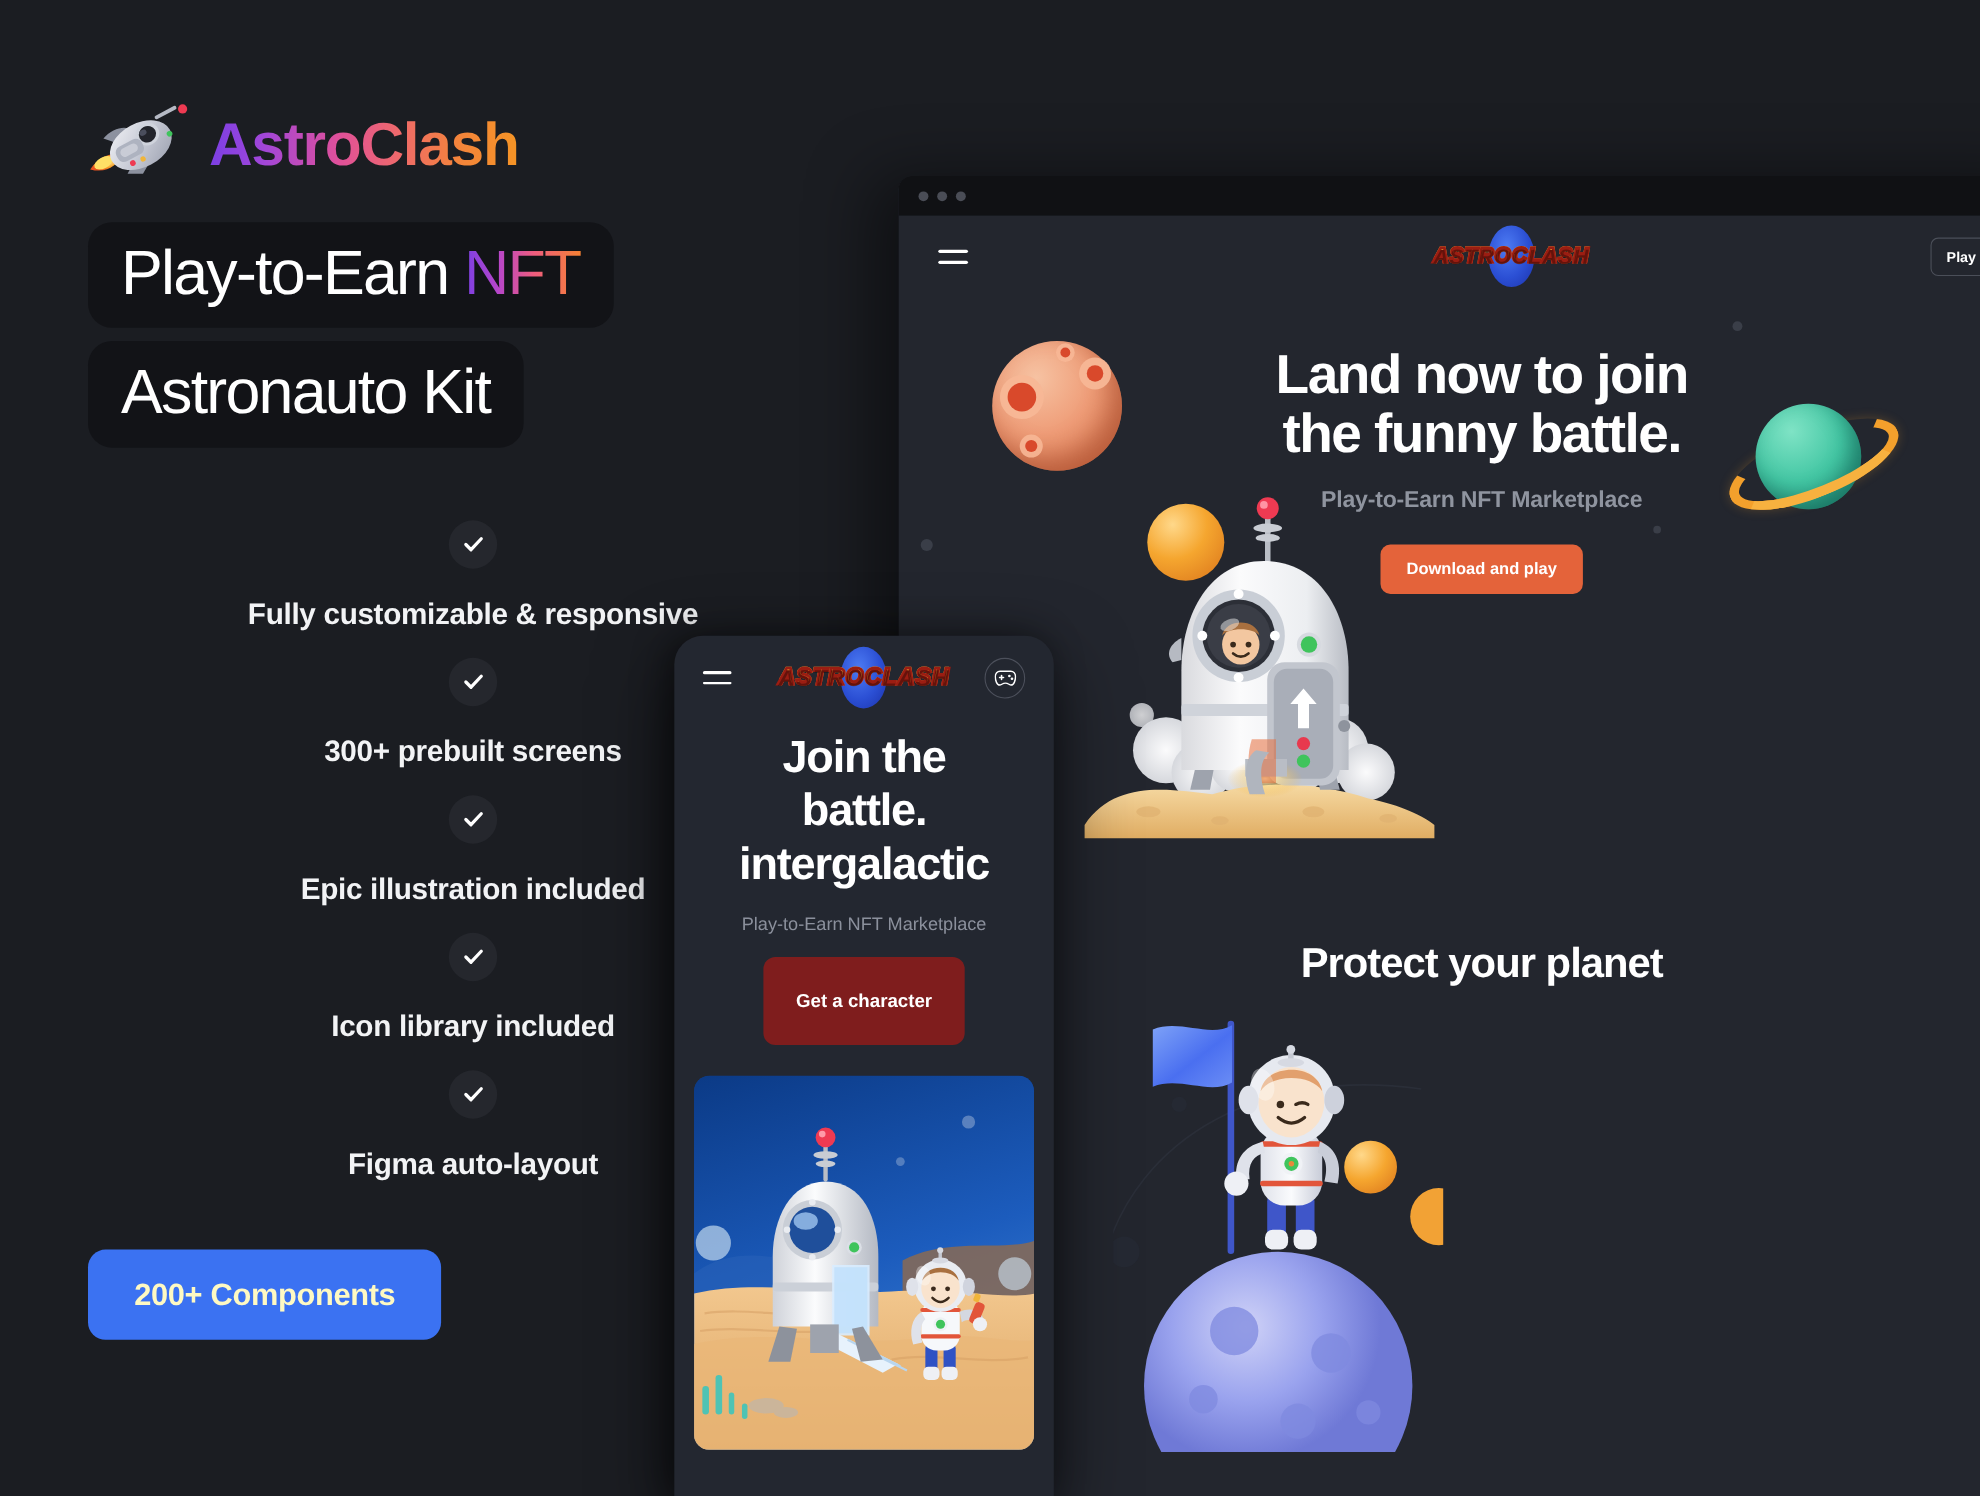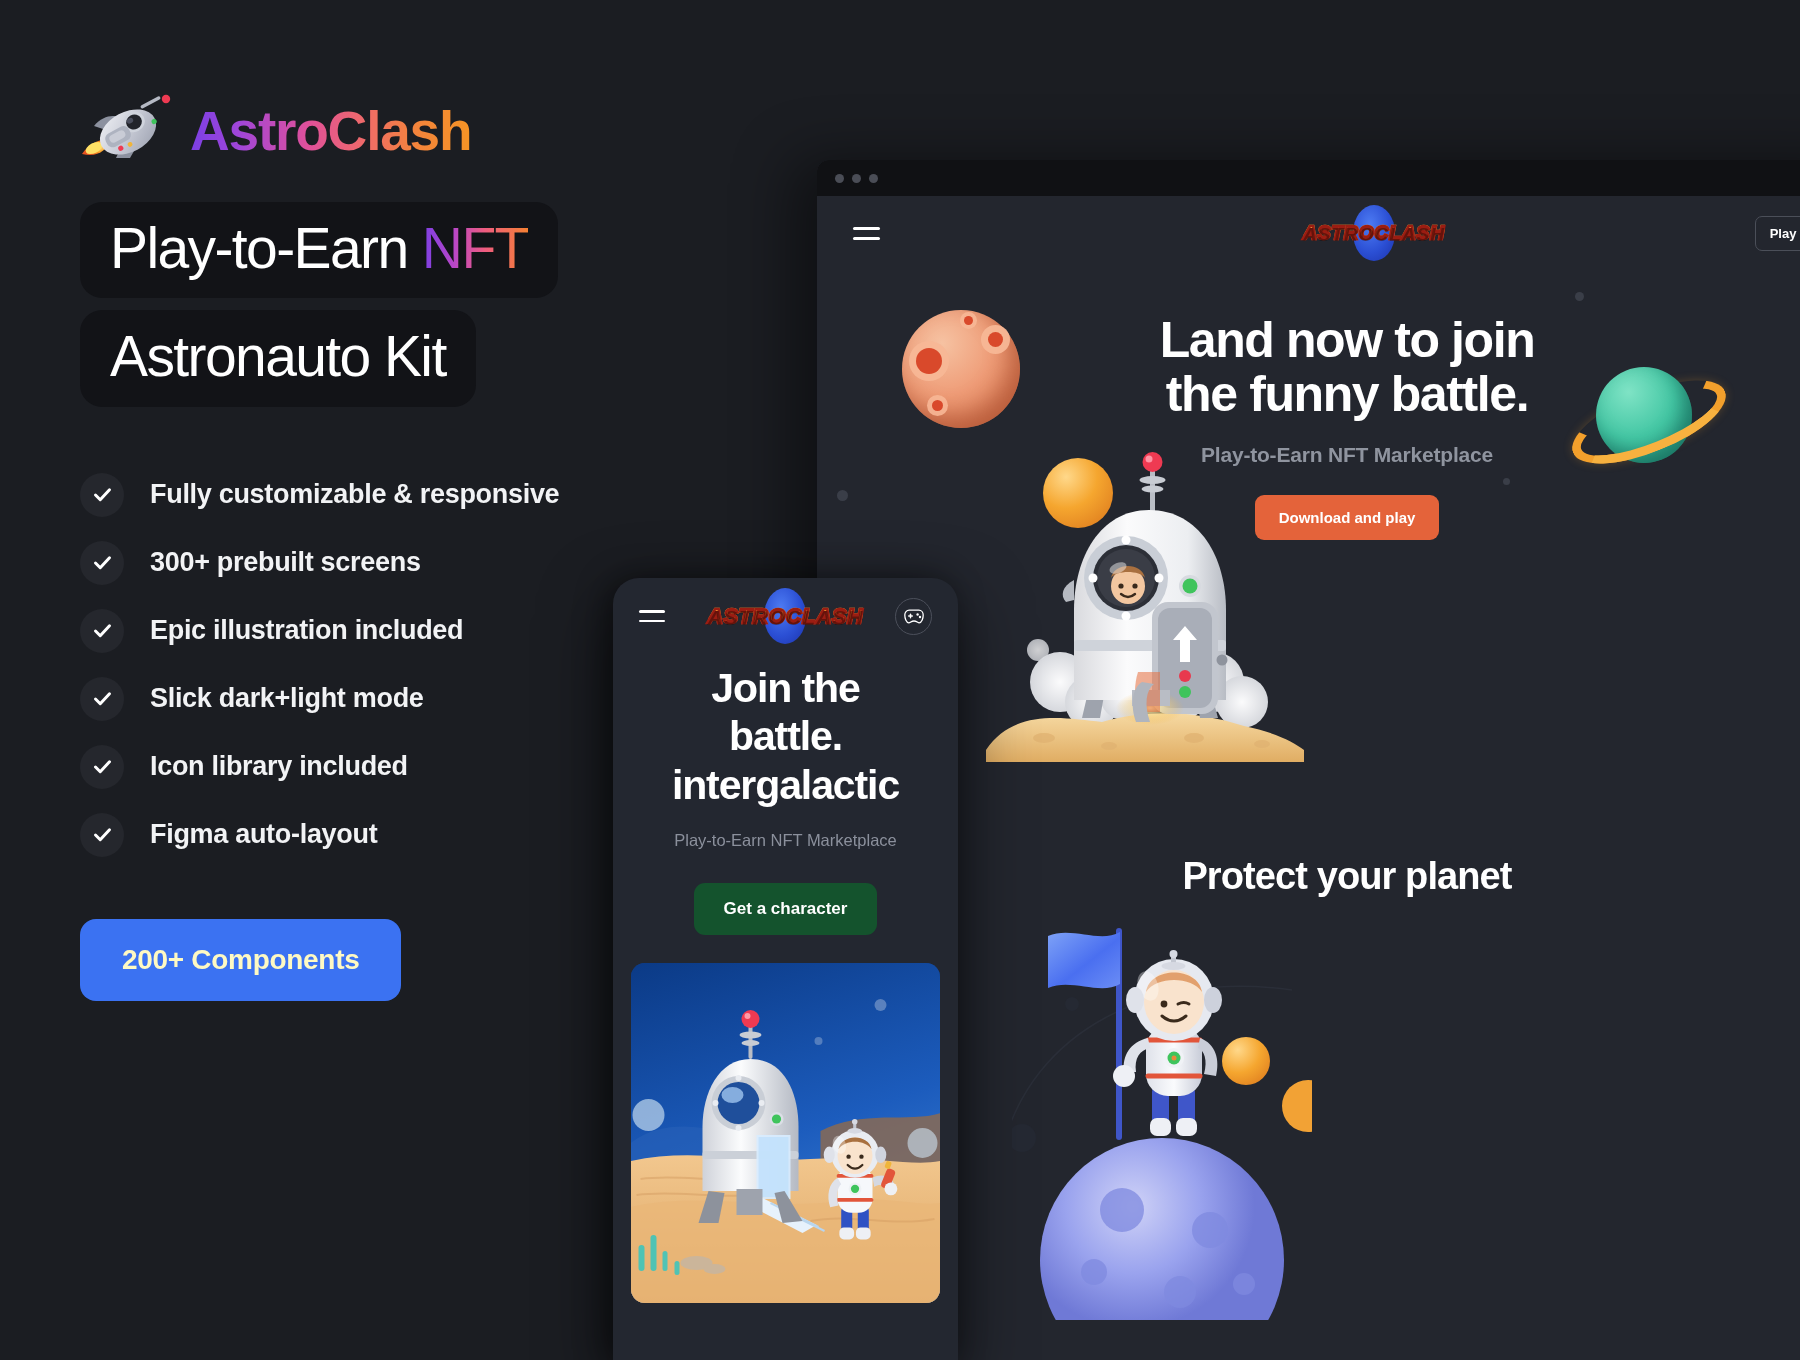--- a/index.html
+++ b/index.html
@@ -27,21 +27,21 @@
     display: inline-block; background: #121317; border-radius: 22px;
     padding: 16px 30px 20px 30px; margin-bottom: 12px;
   }
   .hl-text { font-size: 57px; font-weight: 400; color: #ffffff; letter-spacing: -1.6px; line-height: 1.06; white-space: nowrap; }
   .hl-accent {
     background: linear-gradient(90deg,#7b3fe4 0%,#b846c8 30%,#ef5d7e 60%,#f58133 100%);
     -webkit-background-clip: text; background-clip: text; color: transparent;
   }
 
   .features { margin-top: 54px; display: flex; flex-direction: column; gap: 24px; }
-  .feature { display: flex; align-items: center; gap: 26px; }
+  .feature { display: flex; align-items: center; gap: 26px; flex-direction: column; }
   .check-badge {
     width: 44px; height: 44px; border-radius: 50%; background: #25272d;
     display: flex; align-items: center; justify-content: center; flex: none;
   }
   .check-badge svg { width: 21px; height: 21px; }
   .feature-label { font-size: 27px; font-weight: 700; color: #f2f3f5; letter-spacing: -0.3px; }
 
   .cta-btn {
     margin-top: 62px; display: inline-block; background: #3b72f2; color: #fef9c3;
     font-size: 28px; font-weight: 700; letter-spacing: -0.3px;
@@ -170,22 +170,22 @@
   .phone-ham span { display: block; height: 2.6px; background: #fff; border-radius: 2px; }
   .phone-logo { position: absolute; left: 50%; transform: translateX(-50%); }
   .gamepad-btn {
     margin-left: auto; width: 37px; height: 37px; border-radius: 50%;
     border: 1px solid #4c505b; display: flex; align-items: center; justify-content: center; cursor: pointer;
   }
   .phone-hero { text-align: center; padding: 10px 24px 0; }
   .phone-title { font-size: 41px; font-weight: 700; color: #fff; line-height: 1.18; letter-spacing: -1.1px; }
   .phone-sub { margin-top: 22px; font-size: 16.5px; color: #8b909c; }
   .phone-btn {
-    margin-top: 33px; background: #14532d; border: none; color: #fff; cursor: pointer;
-    font-size: 17px; font-weight: 700; padding: 16px 30px; border-radius: 11px;
+    margin-top: 20px; background: #7f1d1d; border: none; color: #fff; cursor: pointer;
+    font-size: 17px; font-weight: 700; padding: 30px 30px; border-radius: 11px;
     font-family: "Liberation Sans", sans-serif;
   }
   .phone-img {
     margin: 28px 18px 0; height: 340px; border-radius: 14px; overflow: hidden; position: relative;
     background: linear-gradient(180deg,#0e3a86 0%,#1b57b4 48%,#2f6fc9 72%,#e8b678 73%,#f0c88d 100%);
   }
 </style>
 </head>
 <body>
 
@@ -660,28 +660,20 @@
             </svg>
         </span>
         <span class="feature-label">Epic illustration included</span>
       </div>
       <div class="feature">
         <span class="check-badge">
           <svg viewBox="0 0 24 24">
               <path d="M4 12.6 L9.4 18 L20 6.6" stroke="#fff" stroke-width="3.4" fill="none" stroke-linecap="round" stroke-linejoin="round"></path>
             </svg>
         </span>
-        <span class="feature-label">Slick dark+light mode</span>
-      </div>
-      <div class="feature">
-        <span class="check-badge">
-          <svg viewBox="0 0 24 24">
-              <path d="M4 12.6 L9.4 18 L20 6.6" stroke="#fff" stroke-width="3.4" fill="none" stroke-linecap="round" stroke-linejoin="round"></path>
-            </svg>
-        </span>
         <span class="feature-label">Icon library included</span>
       </div>
       <div class="feature">
         <span class="check-badge">
           <svg viewBox="0 0 24 24">
               <path d="M4 12.6 L9.4 18 L20 6.6" stroke="#fff" stroke-width="3.4" fill="none" stroke-linecap="round" stroke-linejoin="round"></path>
             </svg>
         </span>
         <span class="feature-label">Figma auto-layout</span>
       </div>

